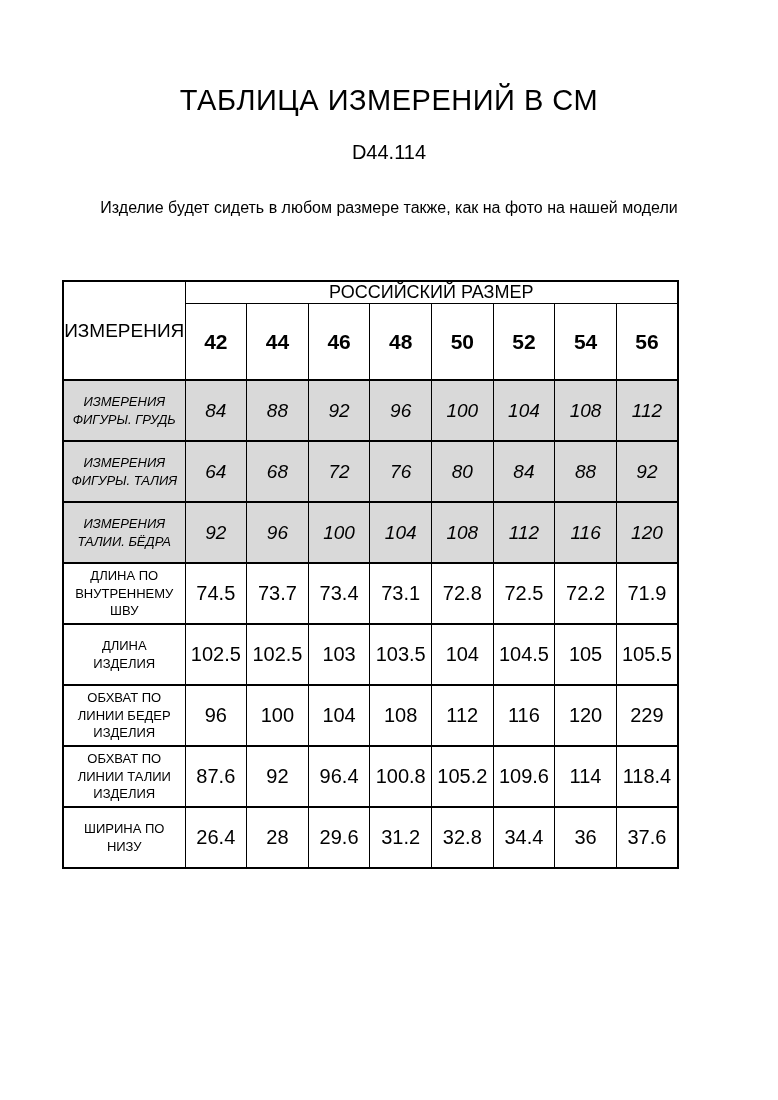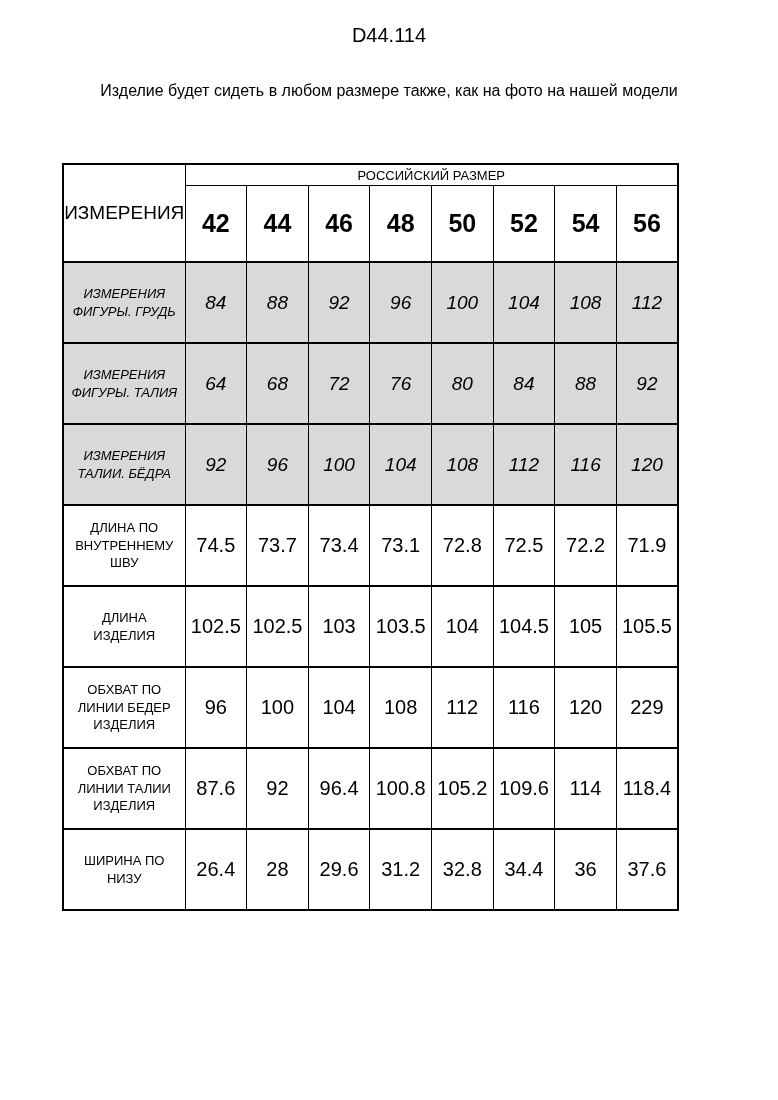--- a/index.html
+++ b/index.html
@@ -49,47 +49,48 @@
     vertical-align: middle;
     padding: 0;
     font-weight: normal;
   }
   .measurements col.label-col { width: 122px; }
   th.corner {
     font-size: 19px;
   }
   th.group {
     height: 20px;
-    font-size: 13px;
+    font-size: 18px;
   }
   th.size {
     height: 75px;
-    font-size: 25px;
+    font-size: 21px;
     font-weight: bold;
   }
-  .measurements tbody tr { height: 81px; }
+  .measurements tbody tr { height: 61px; }
   .measurements tbody th,
   .measurements tbody td {
     border-top-width: 2px;
     border-bottom-width: 2px;
   }
   .measurements tbody th.rowlabel {
     font-size: 13px;
     line-height: 1.35;
     padding: 0 6px;
   }
   .measurements tbody td { font-size: 20px; }
   tr.figure { background: var(--figure-bg, #d9d9d9); }
   tr.figure th, tr.figure td { font-style: italic; }
   tr.figure td { font-size: 19px; }
 </style>
 </head>
 <body>
 
 <div class="page">
+  <h1 class="title">ТАБЛИЦА ИЗМЕРЕНИЙ В СМ</h1>
   <div class="model-code">D44.114</div>
   <p class="note">Изделие будет сидеть в любом размере также, как на фото на нашей модели</p>
 
   <table class="measurements">
     <colgroup>
       <col class="label-col">
     </colgroup>
     <thead>
       <tr>
         <th rowspan="2" class="corner">ИЗМЕРЕНИЯ</th>

